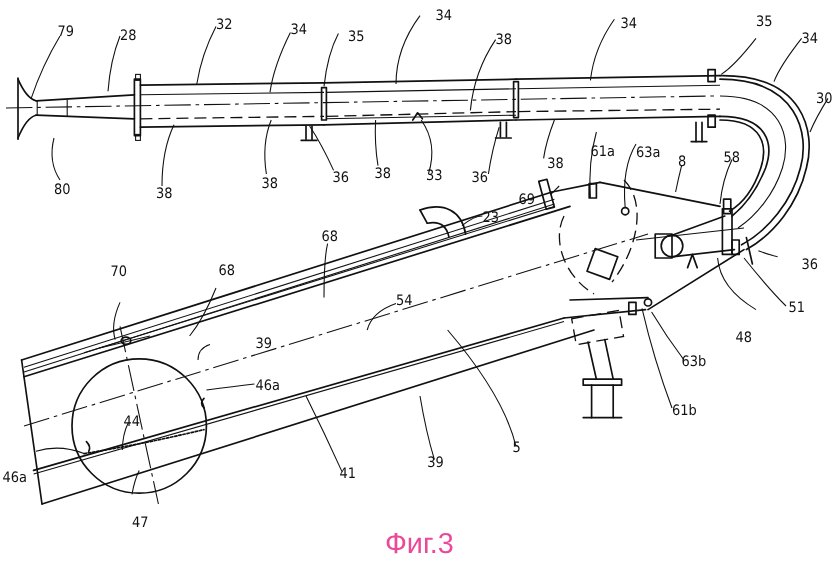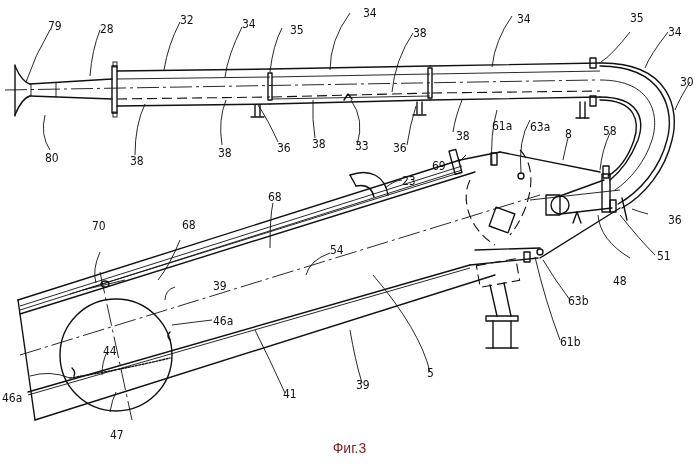--- a/index.html
+++ b/index.html
@@ -5,21 +5,21 @@
     html, body { margin: 0; padding: 0; background: #ffffff; }
     body { width: 699px; height: 473px; overflow: hidden; position: relative; }
     #drawing { position: absolute; left: 0; top: 0; }
     .ln { stroke: #111; stroke-width: 1.4; fill: none; stroke-linecap: round; stroke-linejoin: round; }
     .thin { stroke: #111; stroke-width: 0.9; fill: none; }
     .dash { stroke: #111; stroke-width: 0.9; fill: none; stroke-dasharray: 22 4 3 4; }
     .dash2 { stroke: #111; stroke-width: 1.1; fill: none; stroke-dasharray: 10 5; }
     .leader { stroke: #111; stroke-width: 0.9; fill: none; }
     .lbl { font-family: "DejaVu Sans Condensed", "DejaVu Sans", sans-serif; font-size: 12px; fill: #111; }
     .caption { position: absolute; left: 0; width: 699px; top: 440px; text-align: center;
-      font-family: "Liberation Sans", sans-serif; font-size: 14px; color: #7f1d1d; }
+      font-family: "Liberation Sans", sans-serif; font-size: 24px; color: #ec4899; }
   </style>
 </head>
 <body>
 
 <svg id="drawing" width="699" height="473" viewBox="0 0 699 473" xmlns="http://www.w3.org/2000/svg">
 
   <g>
 
     <line class="dash" x1="5" y1="90" x2="595" y2="80"></line>
 

